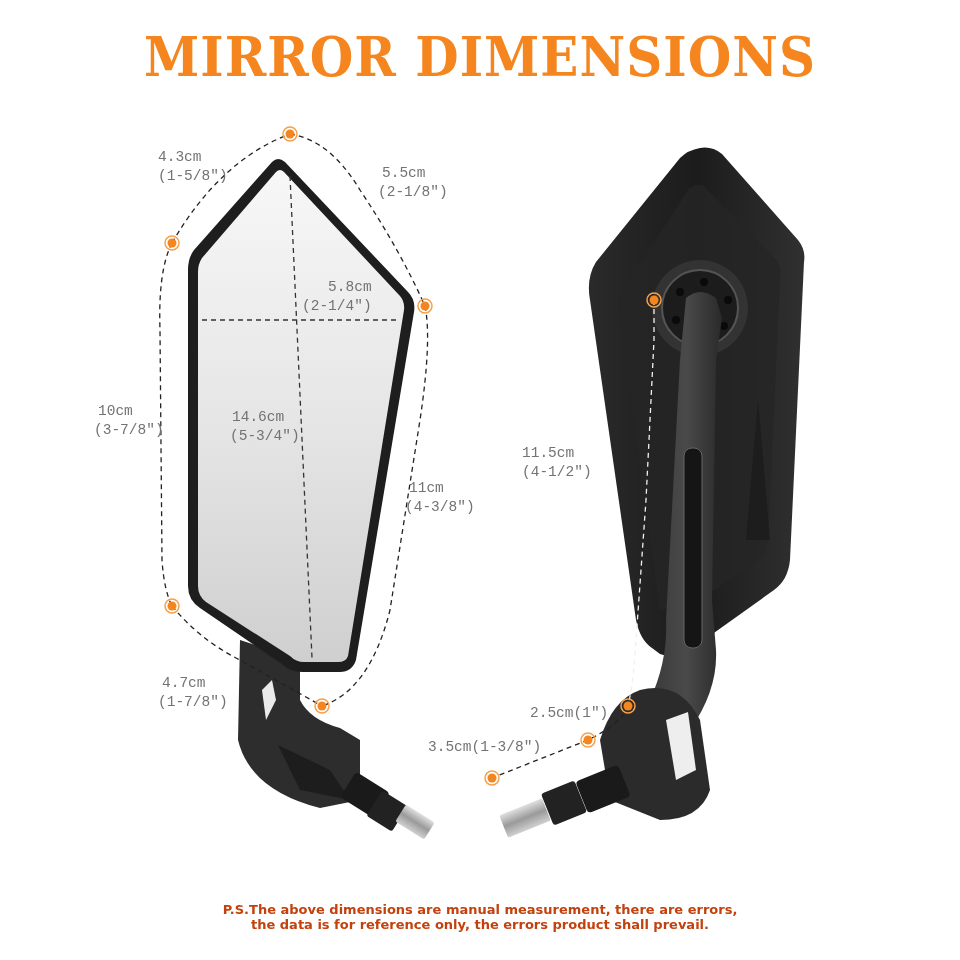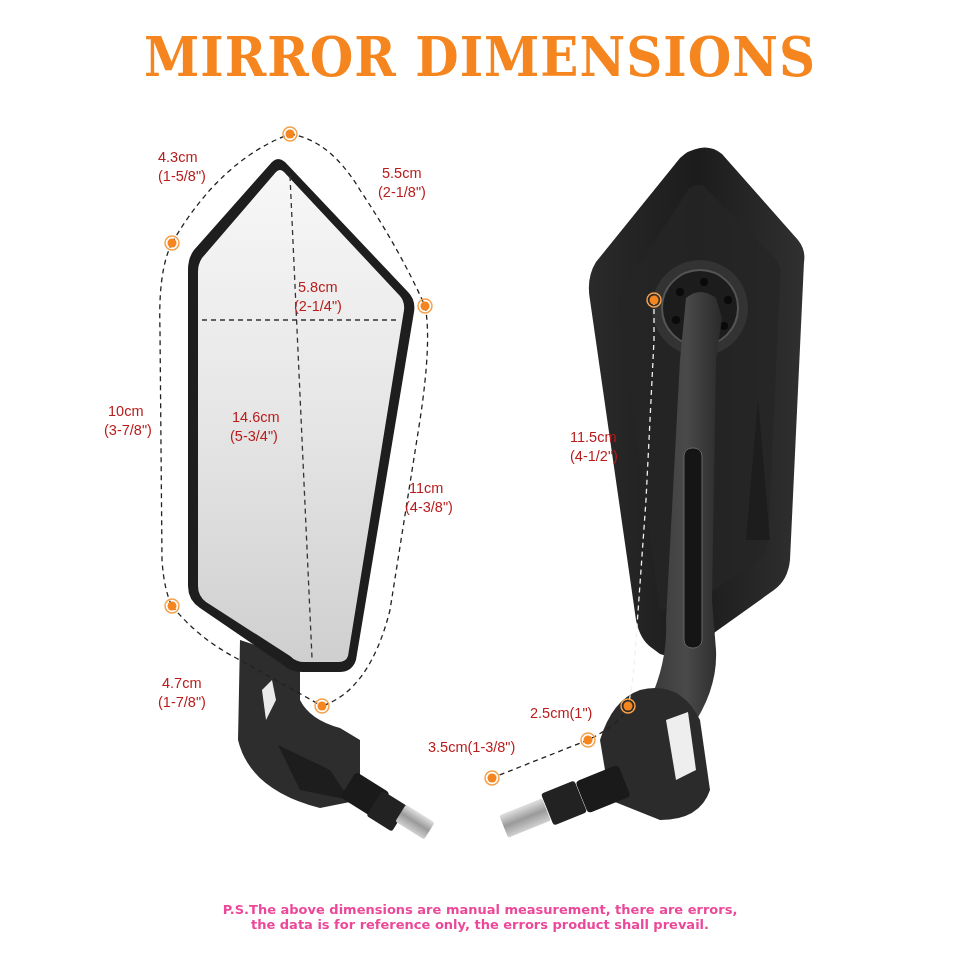--- a/index.html
+++ b/index.html
@@ -5,28 +5,28 @@
   html, body { margin: 0; padding: 0; background: #ffffff; }
   body { width: 960px; height: 960px; position: relative; overflow: hidden; font-family: "DejaVu Sans", sans-serif; }
   .title {
     position: absolute; left: 0; top: 28px; width: 960px; text-align: center;
     font-family: "DejaVu Serif", serif; font-weight: bold; font-size: 50px;
     letter-spacing: 1px; color: #f5861f;
     transform: scaleY(1.08);
   }
   svg.art { position: absolute; left: 0; top: 0; }
   .lbl {
-    position: absolute; font-family: Liberation Sans, sans-serif; font-size: 14.5px;
-    color: #b91c1c; line-height: 19px; white-space: nowrap; font-weight: 500;
+    position: absolute; font-family: Liberation Mono, monospace; font-size: 14.5px;
+    color: #737373; line-height: 19px; white-space: nowrap; font-weight: 500;
   }
   .lbl span { display: block; }
   .note {
     position: absolute; left: 0; top: 902px; width: 960px; text-align: center;
     font-family: "DejaVu Sans", sans-serif; font-weight: bold; font-size: 13px;
-    color: #ec4899; line-height: 15px;
+    color: #c2410c; line-height: 15px;
   }
   .note span { display: block; }
 </style>
 </head>
 <body>
 
 <div class="title">MIRROR DIMENSIONS</div>
 
 <svg class="art" width="960" height="960" viewBox="0 0 960 960">
   <defs>
@@ -147,42 +147,42 @@
 </svg>
 
 <div class="lbl" style="left:158px; top:148px;">
   <span>4.3cm</span>
   <span>(1-5/8")</span>
 </div>
 <div class="lbl" style="left:378px; top:164px;">
   <span style="padding-left:4px">5.5cm</span>
   <span>(2-1/8")</span>
 </div>
-<div class="lbl" style="left:294px; top:278px;">
+<div class="lbl" style="left:302px; top:278px;text-align:right;">
   <span style="padding-left:4px">5.8cm</span>
   <span>(2-1/4")</span>
 </div>
-<div class="lbl" style="left:104px; top:402px;">
+<div class="lbl" style="left:94px; top:402px;">
   <span style="padding-left:4px">10cm</span>
   <span>(3-7/8")</span>
 </div>
 <div class="lbl" style="left:230px; top:408px;">
   <span style="padding-left:2px">14.6cm</span>
   <span>(5-3/4")</span>
 </div>
 <div class="lbl" style="left:405px; top:479px;">
   <span style="padding-left:4px">11cm</span>
   <span>(4-3/8")</span>
 </div>
 <div class="lbl" style="left:158px; top:674px;">
   <span style="padding-left:4px">4.7cm</span>
   <span>(1-7/8")</span>
 </div>
 
-<div class="lbl" style="left:522px; top:428px;margin-left:48px;">
+<div class="lbl" style="left:522px; top:444px;">
   <span>11.5cm</span>
   <span>(4-1/2")</span>
 </div>
 <div class="lbl" style="left:530px; top:704px;">
   <span>2.5cm(1")</span>
 </div>
 <div class="lbl" style="left:428px; top:738px;">
   <span>3.5cm(1-3/8")</span>
 </div>
 

